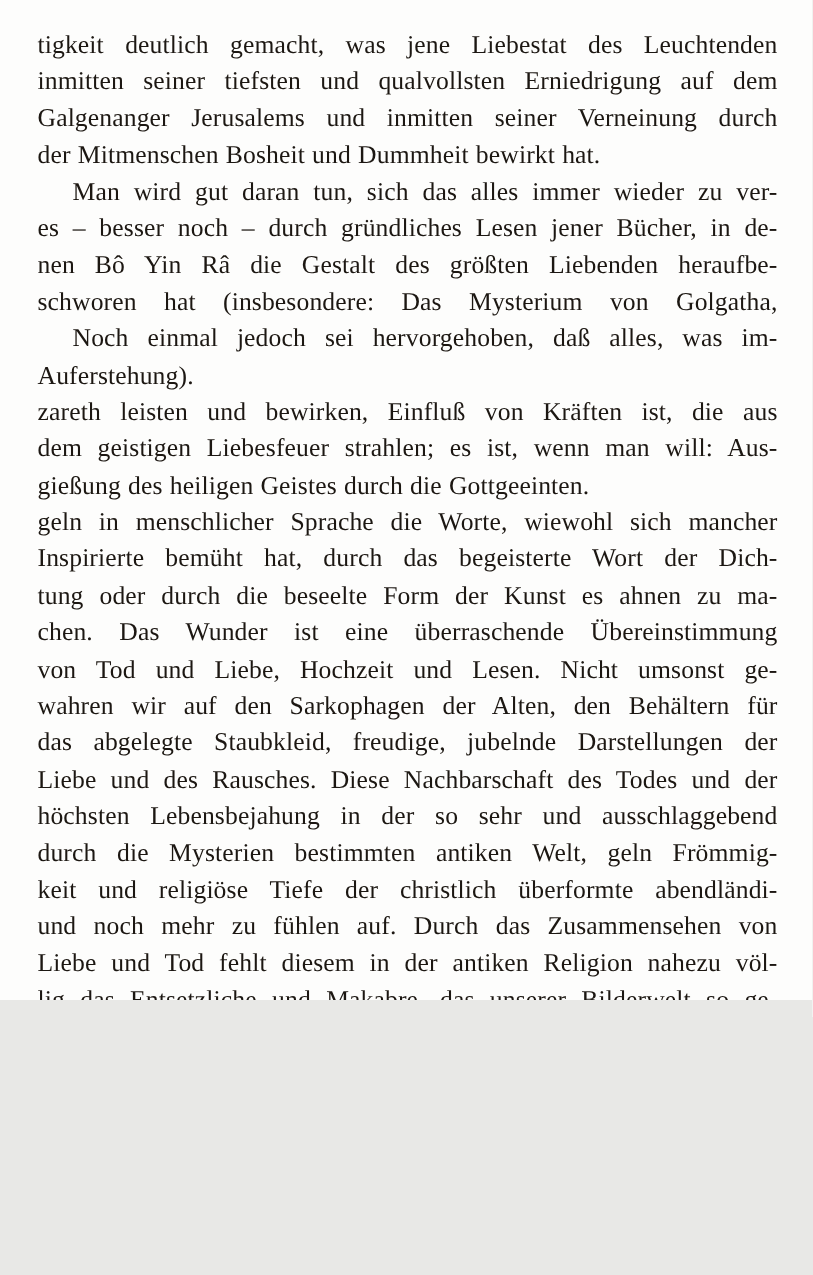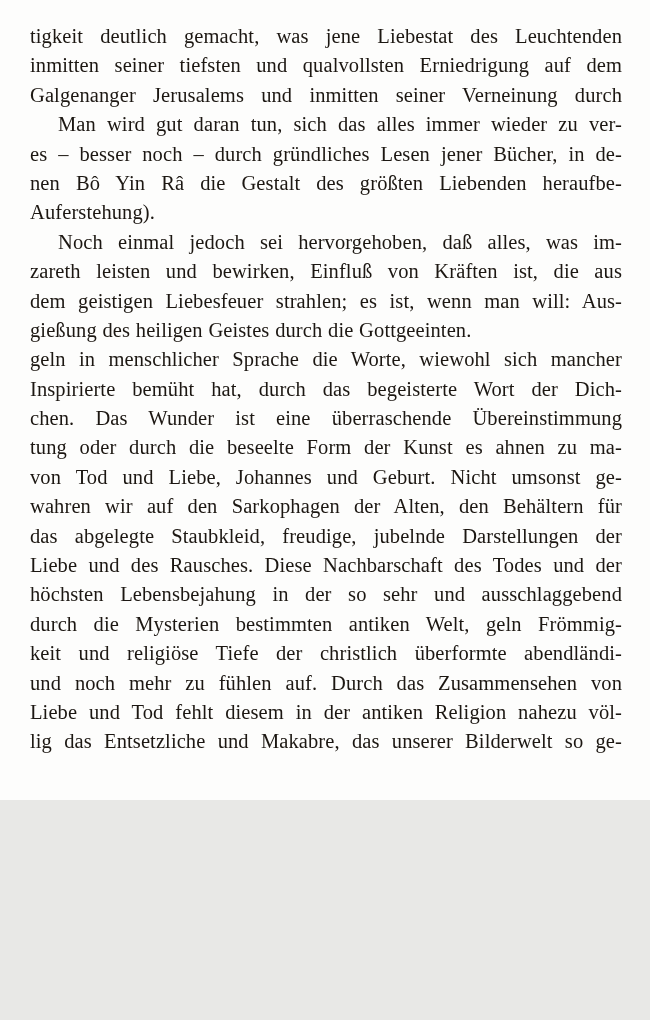--- a/index.html
+++ b/index.html
@@ -48,33 +48,35 @@
   }
 </style>
 </head>
 <body>
 
 <div class="scan-page">
   <div class="text-block">
     <div class="line">tigkeit deutlich gemacht, was jene Liebestat des Leuchtenden</div>
     <div class="line">inmitten seiner tiefsten und qualvollsten Erniedrigung auf dem</div>
     <div class="line">Galgenanger Jerusalems und inmitten seiner Verneinung durch</div>
+    <div class="line para-end">der Mitmenschen Bosheit und Dummheit bewirkt hat.</div>
     <div class="line indent">Man wird gut daran tun, sich das alles immer wieder zu ver-</div>
     <div class="line">es – besser noch – durch gründliches Lesen jener Bücher, in de-</div>
     <div class="line">nen Bô Yin Râ die Gestalt des größten Liebenden heraufbe-</div>
+    <div class="line">schworen hat (insbesondere: Das Mysterium von Golgatha,</div>
+    <div class="line indent">Noch einmal jedoch sei hervorgehoben, daß alles, was im-</div>
     <div class="line para-end">Auferstehung).</div>
-    <div class="line indent">Noch einmal jedoch sei hervorgehoben, daß alles, was im-</div>
     <div class="line">zareth leisten und bewirken, Einfluß von Kräften ist, die aus</div>
     <div class="line">dem geistigen Liebesfeuer strahlen; es ist, wenn man will: Aus-</div>
     <div class="line para-end">gießung des heiligen Geistes durch die Gottgeeinten.</div>
     <div class="line">geln in menschlicher Sprache die Worte, wiewohl sich mancher</div>
     <div class="line">Inspirierte bemüht hat, durch das begeisterte Wort der Dich-</div>
+    <div class="line">tung oder durch die beseelte Form der Kunst es ahnen zu ma-</div>
     <div class="line">chen. Das Wunder ist eine überraschende Übereinstimmung</div>
-    <div class="line">tung oder durch die beseelte Form der Kunst es ahnen zu ma-</div>
-    <div class="line">von Tod und Liebe, Johannes und Geburt. Nicht umsonst ge-</div>
+    <div class="line">von Tod und Liebe, Hochzeit und Lesen. Nicht umsonst ge-</div>
     <div class="line">wahren wir auf den Sarkophagen der Alten, den Behältern für</div>
     <div class="line">das abgelegte Staubkleid, freudige, jubelnde Darstellungen der</div>
     <div class="line">Liebe und des Rausches. Diese Nachbarschaft des Todes und der</div>
     <div class="line">höchsten Lebensbejahung in der so sehr und ausschlaggebend</div>
     <div class="line">durch die Mysterien bestimmten antiken Welt, geln Frömmig-</div>
     <div class="line">keit und religiöse Tiefe der christlich überformte abendländi-</div>
     <div class="line">und noch mehr zu fühlen auf. Durch das Zusammensehen von</div>
     <div class="line">Liebe und Tod fehlt diesem in der antiken Religion nahezu völ-</div>
     <div class="line">lig das Entsetzliche und Makabre, das unserer Bilderwelt so ge-</div>
   </div>

